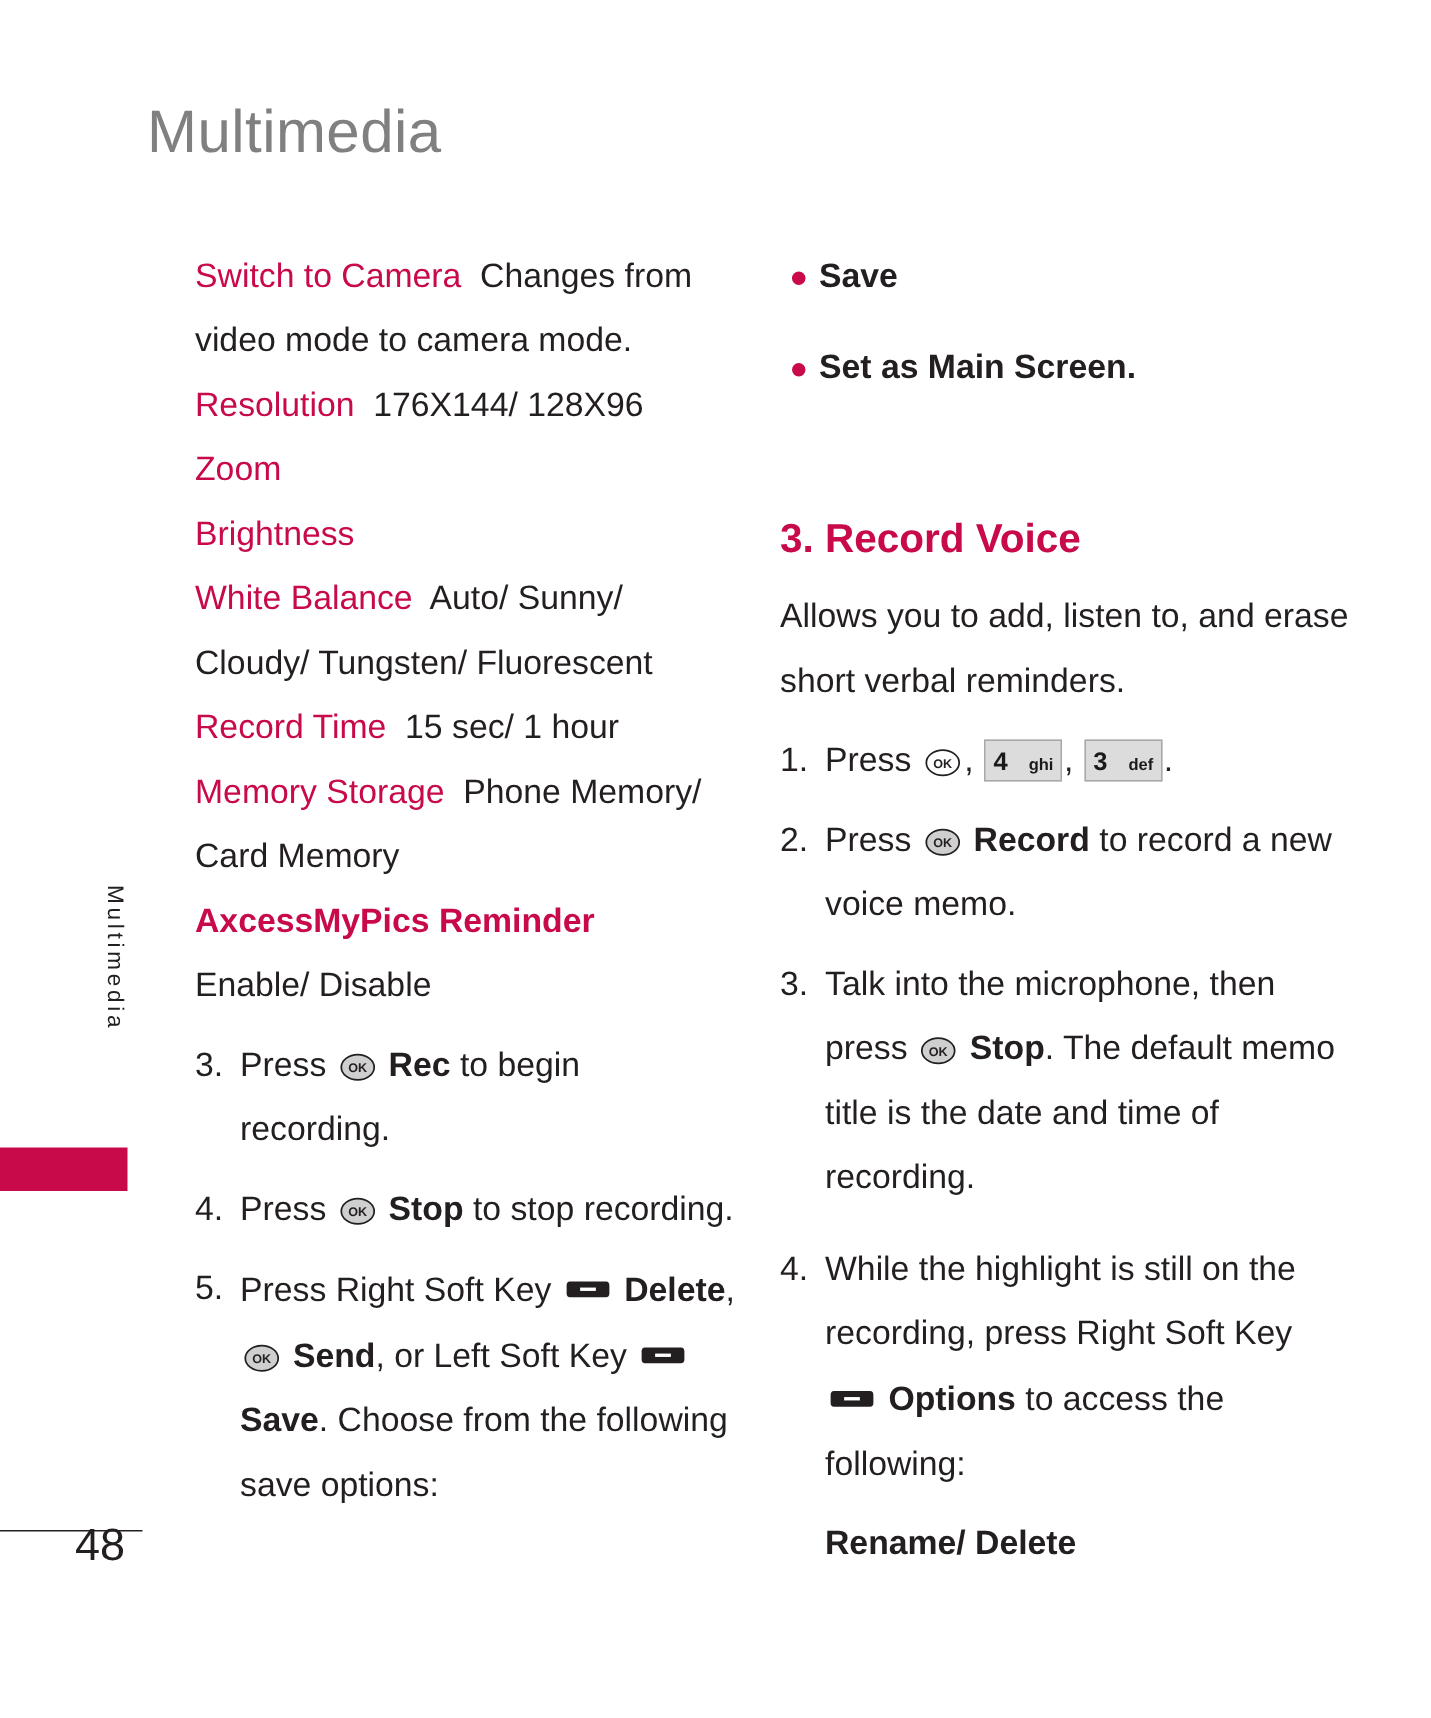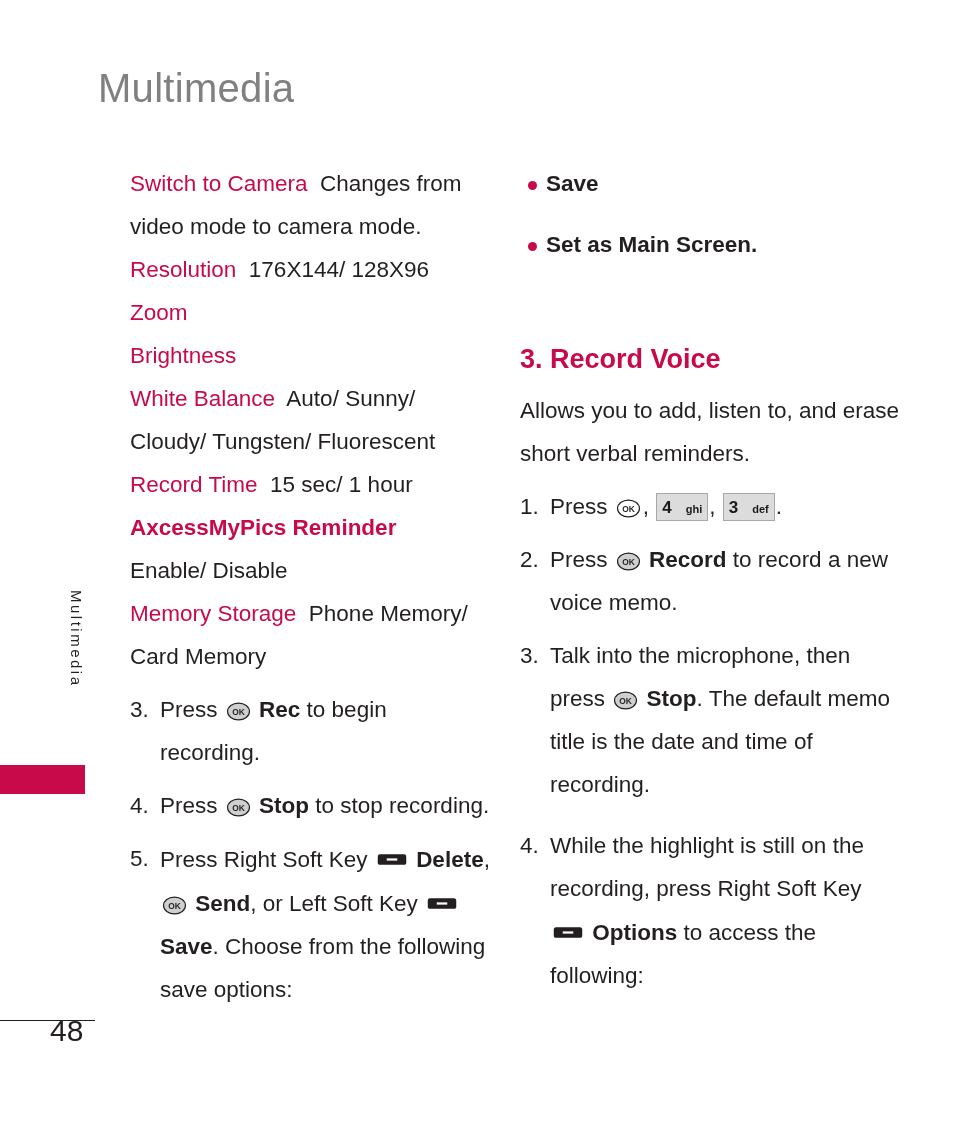--- a/index.html
+++ b/index.html
@@ -182,23 +182,23 @@
   <div class="para"><span class="pink">Resolution</span>&nbsp; <span>176X144/ 128X96</span></div>
 
   <div class="para"><span class="pink">Zoom</span></div>
 
   <div class="para"><span class="pink">Brightness</span></div>
 
   <div class="para"><span class="pink">White Balance</span>&nbsp; <span>Auto/ Sunny/ Cloudy/ Tungsten/ Fluorescent</span></div>
 
   <div class="para"><span class="pink">Record Time</span>&nbsp; <span>15 sec/ 1 hour</span></div>
 
+  <div class="para"><span class="pink">Memory Storage</span>&nbsp; <span>Phone Memory/ Card Memory</span></div>
+
   <div class="para"><span class="pink-b">AxcessMyPics Reminder</span><br><span>Enable/ Disable</span></div>
-
-  <div class="para"><span class="pink">Memory Storage</span>&nbsp; <span>Phone Memory/ Card Memory</span></div>
 
   <div class="gap-s"></div>
 
   <div class="para step">
     <span class="num">3.</span><span>Press</span>
     <span class="icon-ok"><svg viewBox="0 0 34 26" width="25" height="19">
           <ellipse cx="17" cy="13" rx="15" ry="11.5" fill="#cfcfcf" stroke="#231f20" stroke-width="1.6"></ellipse>
           <text x="17" y="17.5" font-family="Liberation Sans, sans-serif" font-size="11.5" font-weight="700" fill="#231f20" text-anchor="middle">OK</text>
         </svg></span>
     <span class="bold">Rec</span> <span>to begin recording.</span>
@@ -293,17 +293,18 @@
     <span class="num">4.</span><span>While the highlight is still on the recording, press Right Soft Key</span>
     <span class="icon-softkey"><svg viewBox="0 0 40 17" width="30" height="13">
           <path d="M4 1.5 L36 1.5 Q39 1.5 39 5 L39 12 Q39 15.5 36 15.5 L4 15.5 Q1 15.5 1 12 L1 5 Q1 1.5 4 1.5 Z" fill="#231f20"></path>
           <rect x="13" y="7" width="14" height="3" fill="#ffffff"></rect>
         </svg></span>
     <span class="bold">Options</span> <span>to access the following:</span>
   </div>
 
   <div class="gap-s"></div>
 
+  <div class="para bold indent-30">Rename/ Delete</div>
 
 </div>
 
 <div class="footer-rule"></div>
 <div class="page-number">48</div>
 
 </body></html>

